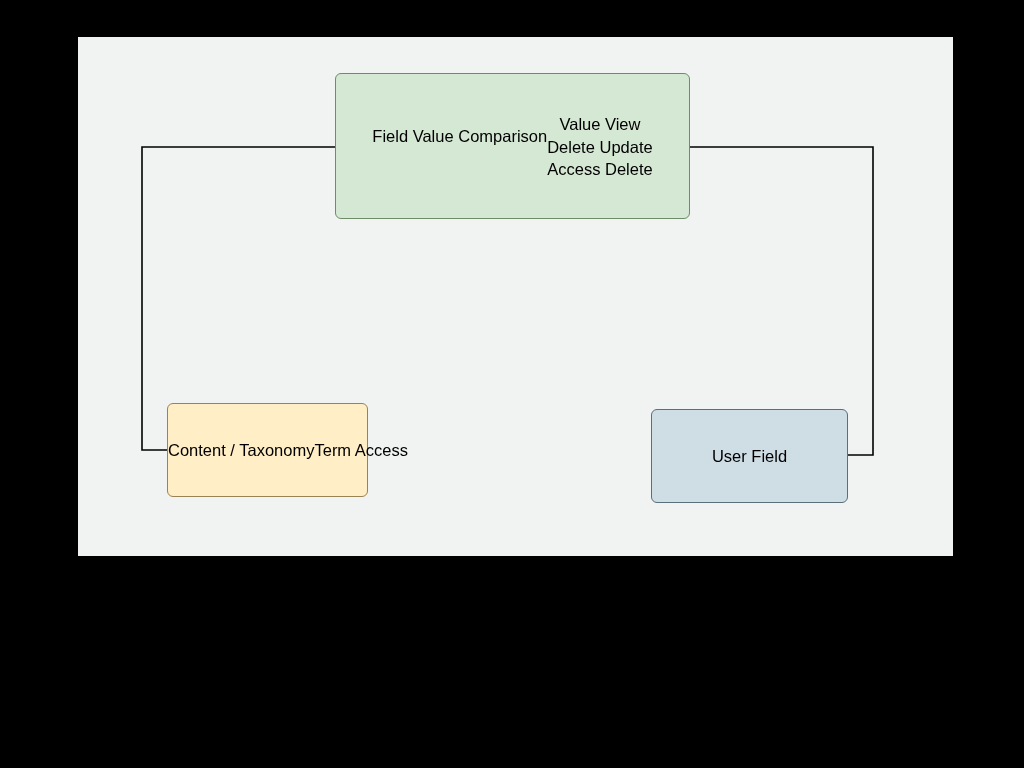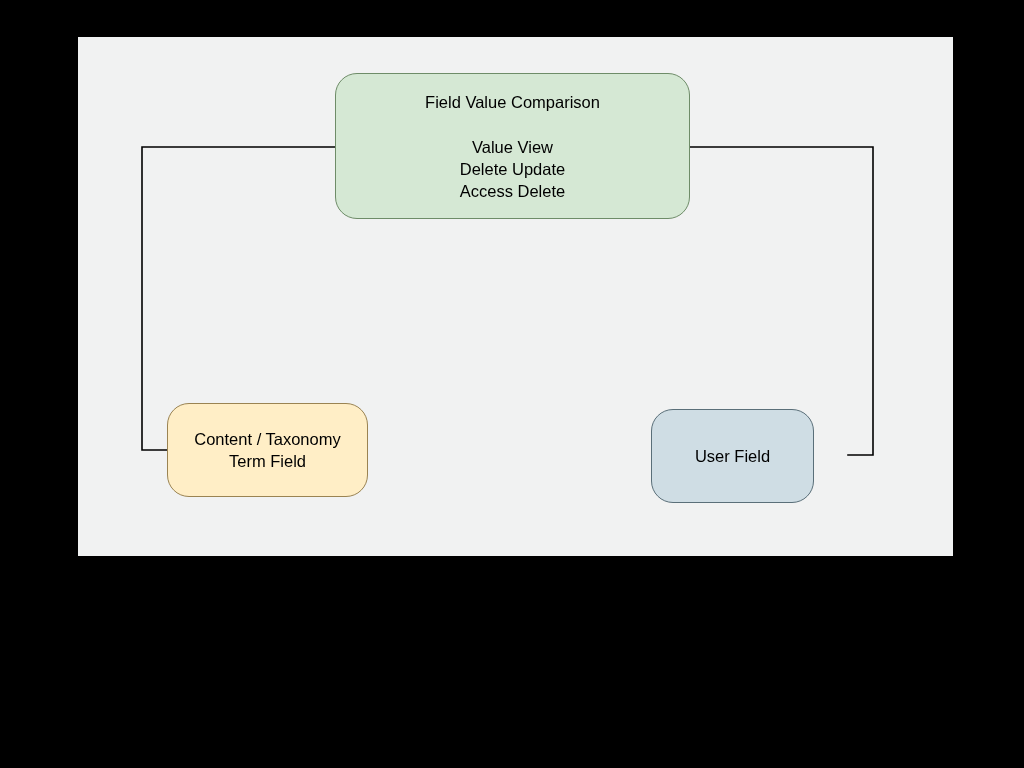--- a/index.html
+++ b/index.html
@@ -33,27 +33,27 @@
     left: 0;
     top: 0;
     width: 875px;
     height: 519px;
     overflow: visible;
   }
   .node {
     position: absolute;
     box-sizing: border-box;
     display: flex;
-    flex-direction: column;
+    flex-direction: row;
     align-items: center;
     justify-content: center;
     text-align: center;
     border-style: solid;
     border-width: 1.4px;
-    border-radius: 22px;
+    border-radius: 6px;
     color: #000000;
     font-size: 16.5px;
     line-height: 1.36;
     z-index: 3;
   }
   
   #node-comparison {
     left: 257px;
     top: 36px;
     width: 355px;
@@ -72,26 +72,27 @@
     display: block;
   }
   
   #node-content-field {
     left: 89px;
     top: 366px;
     width: 201px;
     height: 94px;
     background: #ffeec6;
     border-color: #9a8352;
+    justify-content: space-between;
   }
   
   #node-user-field {
     left: 573px;
     top: 372px;
-    width: 163px;
+    width: 197px;
     height: 94px;
     background: #cfdde4;
     border-color: #5a6f79;
   }
   .node .line {
     display: block;
     white-space: nowrap;
   }
 </style>
 </head>
@@ -113,21 +114,21 @@
       <div class="title line">Field Value Comparison</div>
       <div class="ops">
         <span class="line">Value View</span>
         <span class="line">Delete Update</span>
         <span class="line">Access Delete</span>
       </div>
     </div>
 
     <div class="node" id="node-content-field">
       <span class="line">Content / Taxonomy</span>
-      <span class="line">Term Field</span>
+      <span class="line">Term Access</span>
     </div>
 
     <div class="node" id="node-user-field">
       <span class="line">User Field</span>
     </div>
 
   </div>
 </div>
 
 </body></html>

